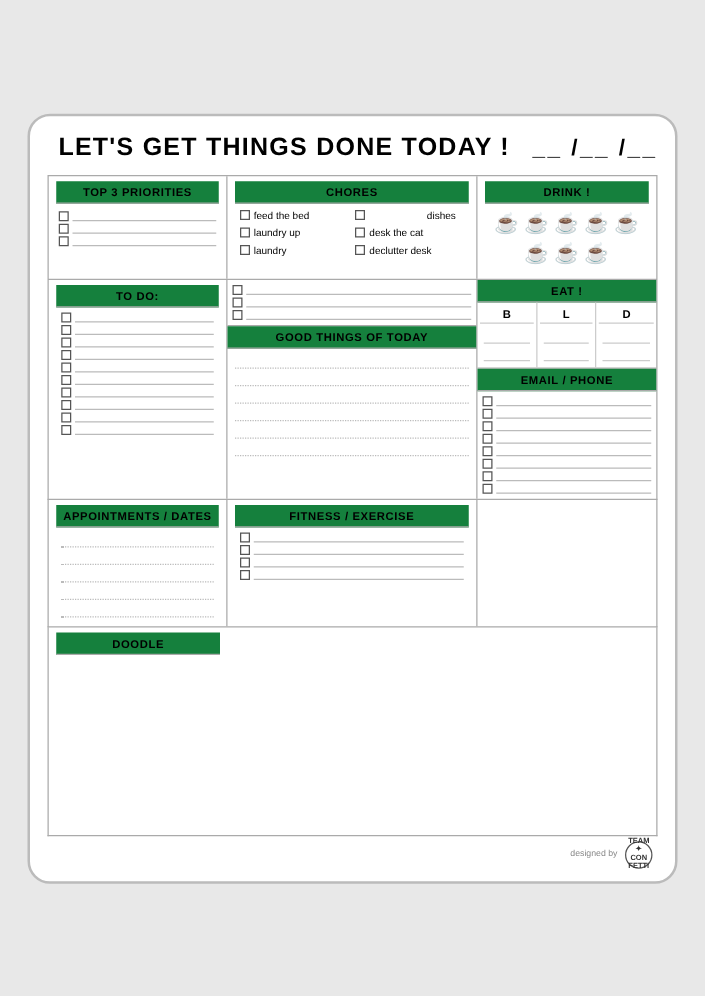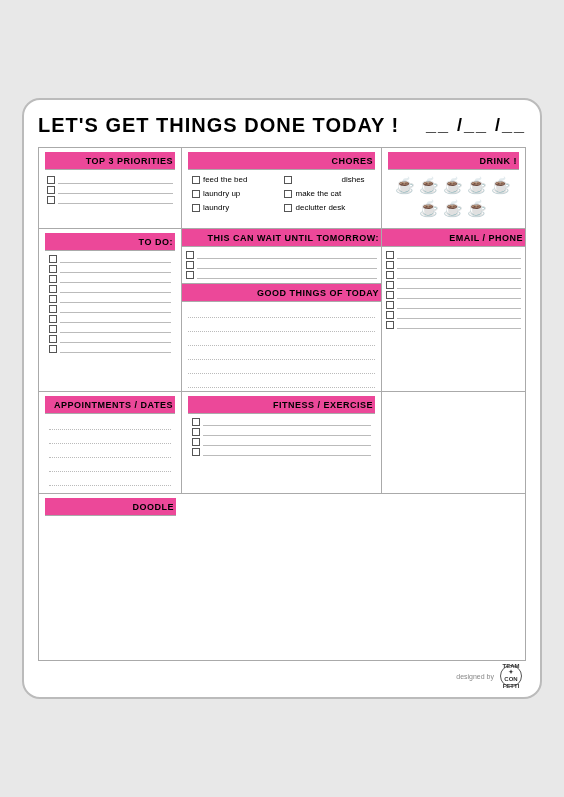--- a/index.html
+++ b/index.html
@@ -13,21 +13,21 @@
     }
     .planner {
       background: #fff;
       border: 2px solid #bbb;
       border-radius: 18px;
       width: 520px;
       padding: 14px 14px 10px 14px;
     }
     .header {
       display: flex;
-      justify-content: space-between;
+      justify-content: flex-end;
       align-items: center;
       gap: 18px;
       margin-bottom: 10px;
     }
     .header-title {
       font-size: 20px;
       font-weight: 900;
       letter-spacing: 1px;
       text-transform: uppercase;
     }
@@ -60,28 +60,28 @@
       grid-template-columns: 1fr 1.4fr 1fr;
       border: 1.5px solid #aaa;
       border-top: none;
     }
     .cell {
       border-right: 1.5px solid #aaa;
       padding: 4px 6px;
     }
     .cell:last-child { border-right: none; }
     .cell-header {
-      text-align: right;
+      text-align: center;
       font-size: 9px;
       font-weight: 800;
       letter-spacing: 0.5px;
       text-transform: uppercase;
       padding: 4px 2px 3px 2px;
       border-bottom: 1.5px solid #aaa;
-      background: #ec4899;
+      background: #15803d;
     }
     
     .cb-row {
       display: flex;
       align-items: center;
       gap: 3px;
       margin: 2px 0;
       font-size: 8.5px;
     }
     .cb {
@@ -232,21 +232,21 @@
         <div class="cb-row">
             <span class="cb"></span>
             <span style="font-size:8px;padding-left:46px;">dishes</span>
           </div>
         <div class="cb-row">
             <span class="cb"></span>
             <span style="font-size:8px;">laundry up</span>
           </div>
         <div class="cb-row">
             <span class="cb"></span>
-            <span style="font-size:8px;">make the cat</span>
+            <span style="font-size:8px;">desk the cat</span>
           </div>
         <div class="cb-row">
             <span class="cb"></span>
             <span style="font-size:8px;">laundry</span>
           </div>
         <div class="cb-row">
             <span class="cb"></span>
             <span style="font-size:8px;">declutter desk</span>
           </div>
       </div>
@@ -310,21 +310,20 @@
           </div>
         <div class="cb-row">
             <span class="cb"></span>
             <span class="cb-line"></span>
           </div>
       </div>
     </div>
 
     <div class="cell" style="padding:0;">
       <div style="border-bottom:1.5px solid #aaa;">
-        <div class="cell-header">THIS CAN WAIT UNTIL TOMORROW:</div>
         <div class="wait-cell">
           <div class="cb-row">
               <span class="cb"></span>
               <span class="cb-line"></span>
             </div>
           <div class="cb-row">
               <span class="cb"></span>
               <span class="cb-line"></span>
             </div>
           <div class="cb-row">
@@ -340,20 +339,46 @@
           <div class="dot-line"></div>
           <div class="dot-line"></div>
           <div class="dot-line"></div>
           <div class="dot-line"></div>
           <div class="dot-line"></div>
         </div>
       </div>
     </div>
 
     <div class="cell" style="padding:0;">
+      <div style="border-bottom:1.5px solid #aaa;">
+        <div class="cell-header">EAT !</div>
+        <div class="eat-grid">
+          <div class="eat-col">
+            <div class="eat-col-header">B</div>
+            <div class="eat-lines">
+              <div class="solid-line"></div>
+              <div class="solid-line"></div>
+            </div>
+          </div>
+          <div class="eat-col">
+            <div class="eat-col-header">L</div>
+            <div class="eat-lines">
+              <div class="solid-line"></div>
+              <div class="solid-line"></div>
+            </div>
+          </div>
+          <div class="eat-col">
+            <div class="eat-col-header">D</div>
+            <div class="eat-lines">
+              <div class="solid-line"></div>
+              <div class="solid-line"></div>
+            </div>
+          </div>
+        </div>
+      </div>
       <div>
         <div class="cell-header">EMAIL / PHONE</div>
         <div class="email-cell">
           <div class="cb-row">
               <span class="cb"></span>
               <span class="cb-line"></span>
             </div>
           <div class="cb-row">
               <span class="cb"></span>
               <span class="cb-line"></span>

